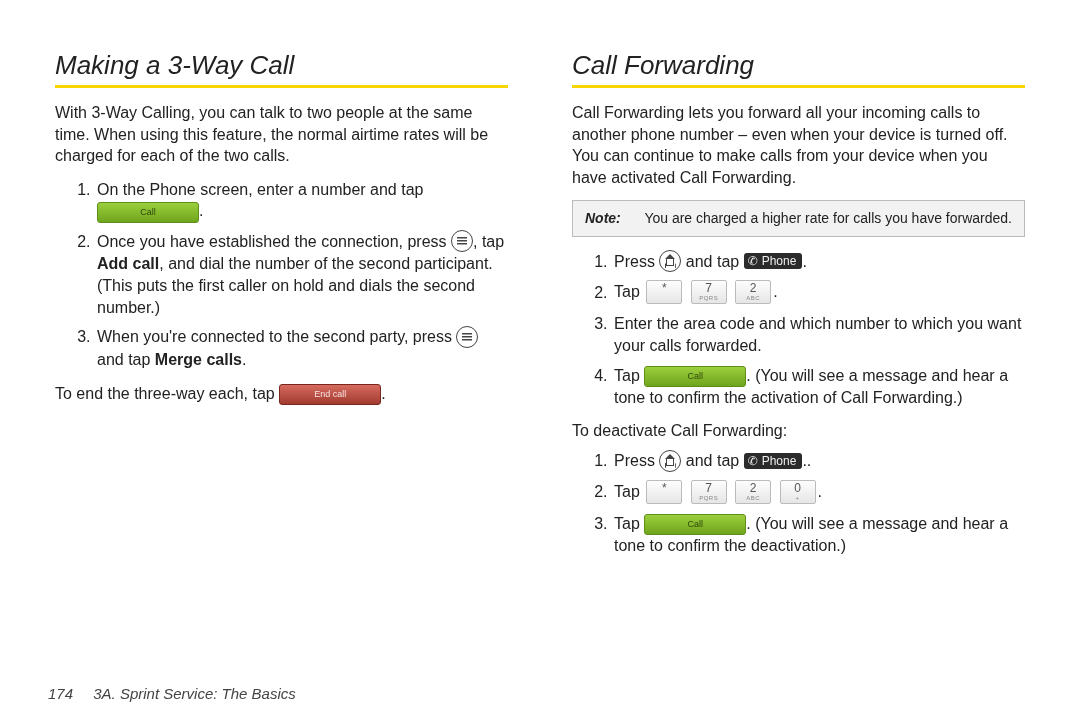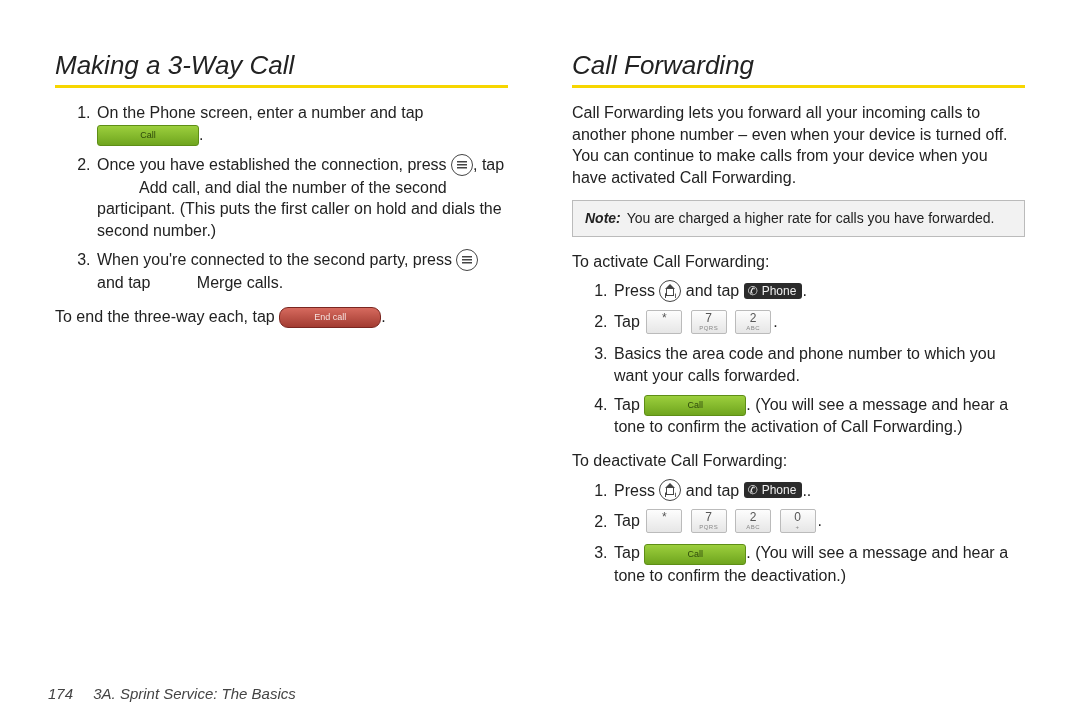--- a/index.html
+++ b/index.html
@@ -79,21 +79,21 @@
     text-align: center;
     line-height: 19px;
     position: relative;
   }
   
   .btn-end {
     display: inline-block;
     vertical-align: middle;
     width: 100px;
     height: 19px;
-    border-radius: 9px;
+    border-radius: 3px;
     background: linear-gradient(#d66a5e, #a23b31);
     border: 1px solid #7a2620;
     color: #f6e2df;
     font-size: 9px;
     text-align: center;
     line-height: 19px;
   }
   
   .key-menu, .key-home {
     display: inline-flex;
@@ -192,37 +192,39 @@
     letter-spacing: 0.5px;
   }
   .note-box {
     border: 1px solid #bbb;
     background: #f2f2f2;
     padding: 8px 12px 8px 12px;
     font-size: 14px;
     line-height: 1.3;
     margin: 6px 0 14px 0;
     display: flex;
+    justify-content: space-between;
   }
   .note-box .nlabel {
     font-style: italic;
     font-weight: bold;
     margin-right: 6px;
     flex: 0 0 auto;
   }
-  .bold { font-weight: normal; margin-left: 42px; }
+  .bold { font-weight: bold; }
 </style>
 </head>
 <body>
 
 <div class="page">
 
   <div class="col">
     <h2>Making a 3-Way Call</h2>
     <div class="rule"></div>
+    <p>With 3-Way Calling, you can talk to two people at the same time. When using this feature, the normal airtime rates will be charged for each of the two calls.</p>
     <ol>
       <li>
         <span>On the Phone screen, enter a number and tap </span>
         <span class="btn-call">Call</span><span>.</span>
       </li>
       <li>
         <span>Once you have established the connection, press </span>
         <span class="key-menu"></span><span>, tap </span><span class="bold">Add call</span><span>, and dial the number of the second participant. (This puts the first caller on hold and dials the second number.)</span>
       </li>
       <li>
@@ -239,40 +241,39 @@
   <div class="col">
     <h2>Call Forwarding</h2>
     <div class="rule"></div>
     <p>Call Forwarding lets you forward all your incoming calls to another phone number – even when your device is turned off. You can continue to make calls from your device when you have activated Call Forwarding.</p>
 
     <div class="note-box">
       <span class="nlabel">Note:</span>
       <span>You are charged a higher rate for calls you have forwarded.</span>
     </div>
 
-    <p class="subhead">To activate Call Forwarding:</p>
     <ol>
       <li>
         <span>Press </span>
         <span class="key-home">
             <span class="roof-mask"></span>
             <span class="box"></span>
           </span><span> and tap </span>
         <span class="phone-badge">
             <span class="phicon">✆</span>
             <span>Phone</span>
           </span><span>.</span>
       </li>
       <li>
         <span>Tap </span>
         <span class="dialkey"><span>*</span><span class="sub"></span></span>
         <span class="dialkey"><span>7</span><span class="sub">PQRS</span></span>
         <span class="dialkey"><span>2</span><span class="sub">ABC</span></span><span>.</span>
       </li>
-      <li>Basics the area code and phone number to which you want your calls forwarded.</li>
+      <li>Enter the area code and which number to which you want your calls forwarded.</li>
       <li>
         <span>Tap </span>
         <span class="btn-call">Call</span><span>. (You will see a message and hear a tone to confirm the activation of Call Forwarding.)</span>
       </li>
     </ol>
 
     <p class="subhead">To deactivate Call Forwarding:</p>
     <ol>
       <li>
         <span>Press </span>

